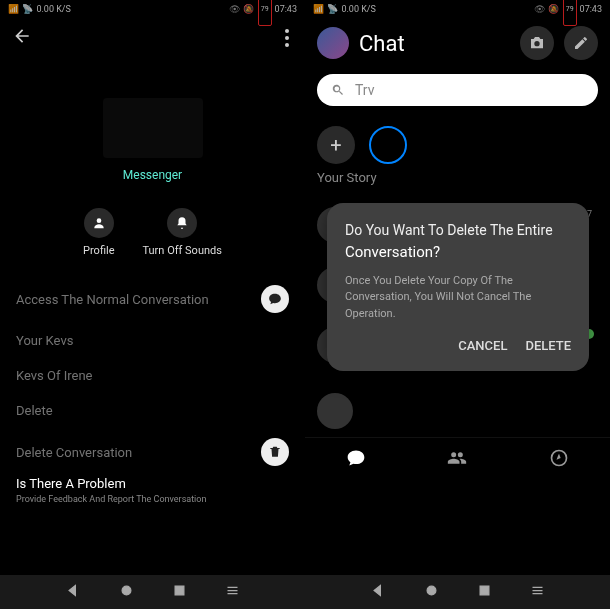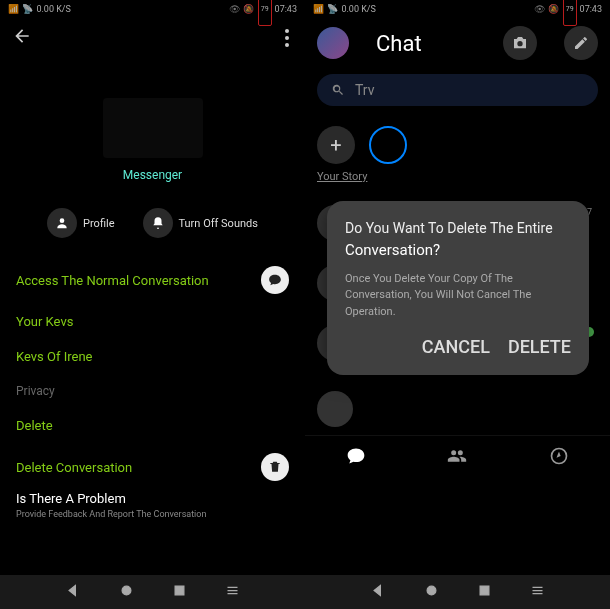--- a/index.html
+++ b/index.html
@@ -13,55 +13,55 @@
 
 
 .header-left{display:flex;align-items:center;justify-content:space-between;padding:8px 12px;height:40px;}
 .back-arrow svg{width:20px;height:20px;fill:#ccc;}
 .dots{display:flex;flex-direction:column;gap:3px;padding:4px;}
 .dots span{width:4px;height:4px;background:#ccc;border-radius:50%;}
 .avatar-area{text-align:center;padding:40px 0 10px;}
 .avatar-placeholder{width:100px;height:60px;margin:0 auto 10px;background:#0a0a0a;border-radius:4px;}
 .messenger-label{color:#5eead4;font-size:12px;}
 .action-row{display:flex;justify-content:center;gap:28px;margin:16px 0 8px;text-align:center;}
-.action-item{display:flex;flex-direction:row;align-items:center;gap:6px;}
+.action-item{display:flex;flex-direction:column;align-items:center;gap:6px;}
 .circle-btn{width:30px;height:30px;border-radius:50%;background:#2a2a2a;display:flex;align-items:center;justify-content:center;}
 .circle-btn svg{width:14px;height:14px;fill:#fff;}
 .action-label{font-size:11px;color:#ddd;}
 .list{padding:10px 16px;}
-.list-row{display:flex;justify-content:space-between;align-items:center;padding:10px 0;font-size:13px;color:#84cc16;}
+.list-row{display:flex;justify-content:space-between;align-items:center;padding:10px 0;font-size:13px;color:#737373;}
 .sub-row{padding-left:0;}
 .sub-row .label{font-size:12px;color:#ddd;}
 .sub-row .val{font-size:10px;color:#888;display:block;margin-top:2px;}
 .list-row.muted{color:#666;font-size:12px;}
 .round-icon{width:28px;height:28px;border-radius:50%;background:#eee;display:flex;align-items:center;justify-content:center;}
 .round-icon svg{width:14px;height:14px;fill:#222;}
 .problem .sub{font-size:9px;color:#888;margin-top:3px;}
 
 
-.header-right{display:flex;align-items:center;gap:27px;padding:8px 12px;height:50px;}
+.header-right{display:flex;align-items:center;gap:10px;padding:8px 12px;height:50px;}
 .avatar-sm{width:32px;height:32px;border-radius:50%;background:linear-gradient(135deg,#3b5998,#8b4789);}
 .chat-title{font-size:22px;font-weight:400;flex:1;}
 .hr-btn{width:34px;height:34px;border-radius:50%;background:#2a2a2a;display:flex;align-items:center;justify-content:center;}
 .hr-btn svg{width:16px;height:16px;fill:#bbb;}
-.search-bar{margin:6px 12px;background:#0f172a;border-radius:20px;display:flex;align-items:center;padding:8px 14px;gap:10px;}
+.search-bar{margin:6px 12px;background:#ffffff;border-radius:20px;display:flex;align-items:center;padding:8px 14px;gap:10px;}
 .search-bar svg{width:14px;height:14px;fill:#888;}
 .search-ph{color:#888;font-size:14px;}
 .story-row{display:flex;align-items:center;gap:14px;padding:14px 12px 6px;}
 .story-add{width:38px;height:38px;border-radius:50%;background:#2a2a2a;display:flex;align-items:center;justify-content:center;font-size:20px;color:#ccc;}
 .story-ring{width:38px;height:38px;border-radius:50%;border:2px solid #0084ff;position:relative;}
-.story-labels{display:flex;gap:20px;padding:0 12px;font-size:11px;color:#888;text-decoration:underline;}
+.story-labels{display:flex;gap:20px;padding:0 12px;font-size:13px;color:#888;}
 .chat-list{padding:10px 12px;position:relative;}
 .chat-item{display:flex;align-items:center;gap:10px;padding:12px 0;}
 .chat-avatar{width:36px;height:36px;border-radius:50%;background:#333;}
 .dialog{position:absolute;top:18px;left:22px;right:21px;background:#404040;border-radius:16px;padding:18px;box-shadow:0 4px 20px rgba(0,0,0,.5);}
 .dialog-title{font-size:14px;color:#eee;line-height:1.4;}
 .dialog-title2{font-size:15px;color:#fff;margin-top:2px;}
 .dialog-body{font-size:11px;color:#aaa;margin-top:12px;line-height:1.5;}
-.dialog-actions{display:flex;justify-content:flex-end;gap:18px;margin-top:16px;font-size:18px;color:#ddd;font-weight:500;}
+.dialog-actions{display:flex;justify-content:flex-end;gap:18px;margin-top:16px;font-size:13px;color:#ddd;font-weight:500;}
 .time-badge{position:absolute;right:18px;top:24px;font-size:9px;color:#888;}
 .active-dot{position:absolute;right:16px;top:144px;width:10px;height:10px;border-radius:50%;background:#4caf50;}
 .content-right{flex:1;position:relative;}
 .spacer{flex:1;}
 .bottom-nav{display:flex;justify-content:space-around;align-items:center;padding:10px 0 4px;border-top:1px solid #111;}
 .bottom-nav svg{width:20px;height:20px;fill:#999;}
 .bottom-nav .active svg{fill:#fff;}
 
 .sys-nav-wrap{display:flex;height:34px;background:#1a1a1a;}
 .sys-nav{width:305px;display:flex;justify-content:center;align-items:center;gap:38px;}
@@ -132,23 +132,20 @@
             <svg viewBox="0 0 24 24">
               <path fill="#222" d="M12 3C6 3 2 6.6 2 11c0 2.4 1.3 4.5 3.3 6L4 21l5-2c1 .2 2 .3 3 .3 6 0 10-3.6 10-8S18 3 12 3z"></path>
             </svg>
           </div>
       </div>
       <div class="list-row">
           <span>Your Kevs</span>
         </div>
       <div class="list-row">
           <span>Kevs Of Irene</span>
-        </div>
-      <div class="list-row muted">
-          <span>Privacy</span>
         </div>
       <div class="list-row">
           <span>Delete</span>
         </div>
       <div class="list-row">
         <span>Delete Conversation</span>
         <div class="round-icon">
             <svg viewBox="0 0 24 24">
               <path fill="#222" d="M6 7h12l-1 13H7L6 7zm3-4h6l1 2h4v2H4V5h4l1-2z"></path>
             </svg>

